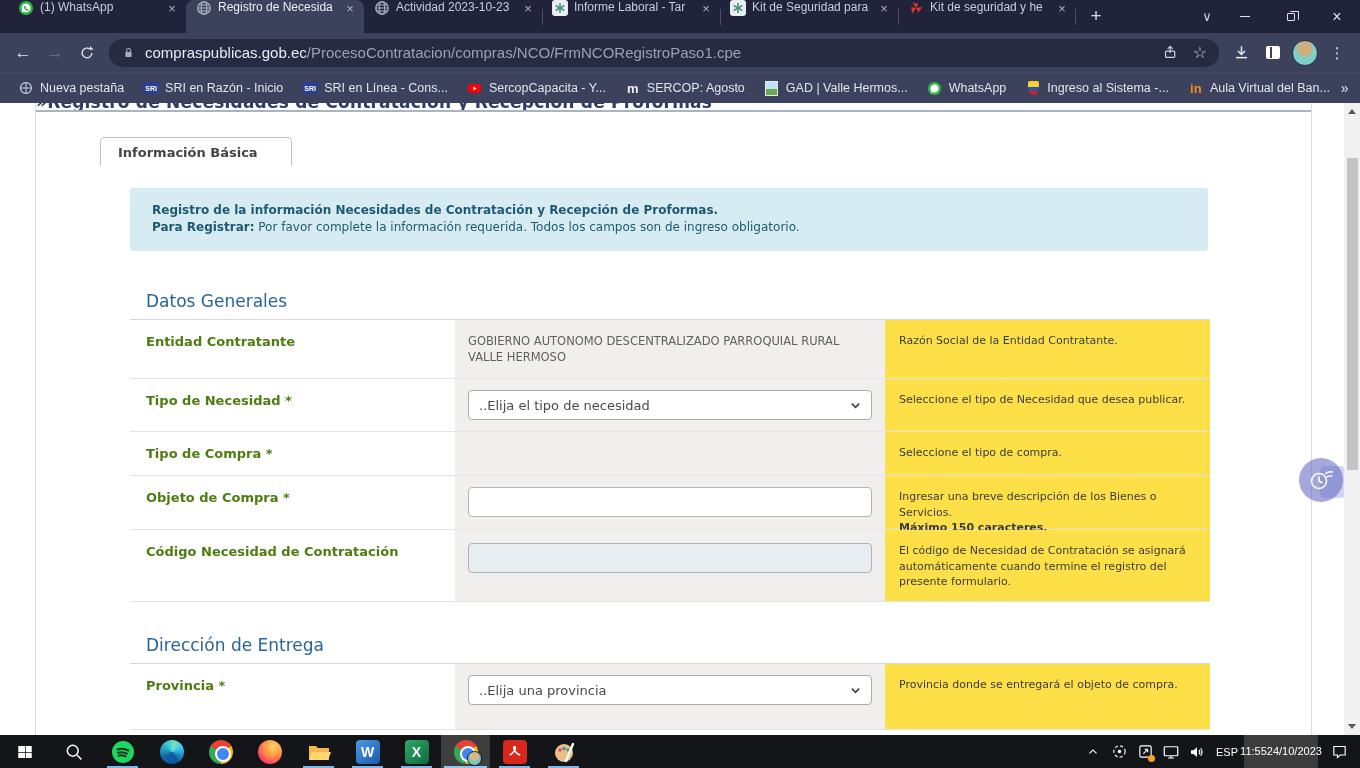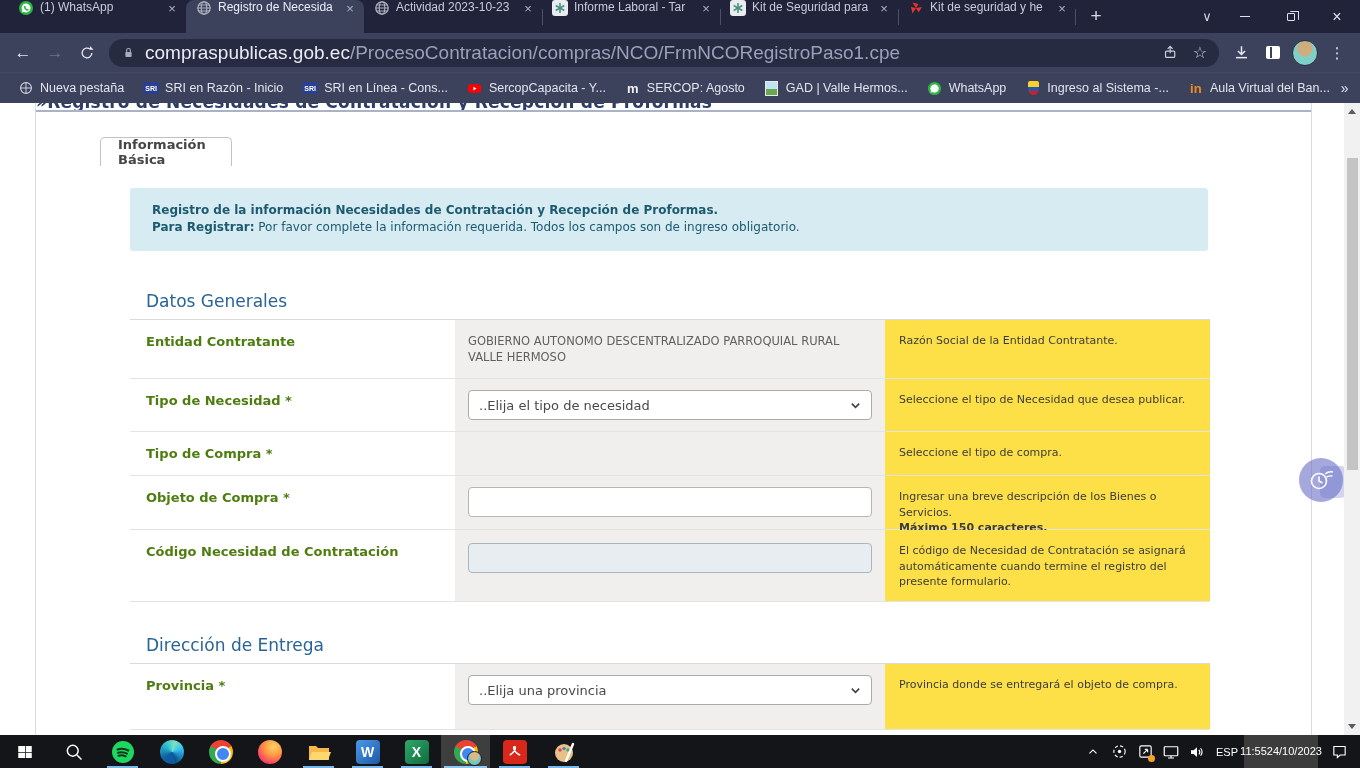--- a/index.html
+++ b/index.html
@@ -31,21 +31,21 @@
   .wc-close { font-size:16px; }
 
   
   .toolbar { position:absolute; top:33px; left:0; right:0; height:39px; background:#3c415c;
     display:flex; align-items:center; padding:0 7px; }
   .nav-btn { width:32px; height:32px; border-radius:50%; display:flex; align-items:center;
     justify-content:center; color:#e3e6f1; font-size:17px; flex:none; }
   .nav-btn.disabled { color:#6d7389; }
   .pill { flex:1; height:28px; background:#262b42; border-radius:14px; display:flex;
     align-items:center; padding:0 12px; margin:0 6px; min-width:0; }
-  .url { font-size:19px; color:#e8eaf4; margin-left:9px; white-space:nowrap; overflow:hidden; flex:1; }
+  .url { font-size:15px; color:#e8eaf4; margin-left:9px; white-space:nowrap; overflow:hidden; flex:1; }
   .url .path { color:#9aa0b8; }
   .pill-ic { color:#c9cee0; margin-left:14px; flex:none; display:flex; }
   .star-ic { font-size:16px; }
   .tb-ic { width:32px; height:32px; display:flex; align-items:center; justify-content:center;
     flex:none; color:#e8eaf4; }
   .sidepanel { width:14px; height:13px; background:#fff; border-radius:2px; position:relative; }
   .sidepanel::after{ content:""; position:absolute; left:4px; top:1px; width:1.5px; height:11px; background:#3c415c; }
   .avatar { width:26px; height:26px; border-radius:50%;
     background:radial-gradient(circle at 50% 32%, #cfae7e 0 36%, #7fcfc9 40%); border:1px solid #2c3048; }
   .kebab { font-size:15px; color:#dfe2ee; }
@@ -68,21 +68,21 @@
 
   
   .page { position:absolute; top:103px; left:0; width:1360px; height:632px; background:#fff;
     font-family:"DejaVu Sans",sans-serif; }
   .page-frame { position:absolute; left:35px; top:0; width:1277px; height:632px;
     border-left:1px solid #d8dbe0; border-right:1px solid #d8dbe0; }
   .clip-title { position:absolute; left:36px; top:0; width:1275px; height:9px; overflow:hidden;
     border-bottom:2px solid #aab3c5; }
   .clip-title span { display:block; transform:translateY(-11px); font-weight:bold; font-size:17px;
     color:#2c3d66; letter-spacing:.2px; white-space:nowrap; }
-  .uitab { position:absolute; left:100px; top:34px; width:132px; height:29px; background:#fff;
+  .uitab { position:absolute; left:100px; top:34px; width:192px; height:29px; background:#fff;
     border:1px solid #c2c2c2; border-bottom:none; border-radius:5px 5px 0 0; font-weight:bold;
     font-size:13px; color:#454545; display:flex; align-items:center; padding-left:17px; }
   .infobox { position:absolute; left:130px; top:85px; width:1078px; background:#d7ebf2;
     border-radius:3px; padding:14px 22px 15px; color:#1c5a70; font-size:12px; line-height:17px; }
   .infobox .b { font-weight:bold; }
   .sec-heading { position:absolute; font-size:17px; color:#2a6496; }
   .h1a { left:146px; top:188px; }
   .h2a { left:146px; top:532px; }
   .rule { position:absolute; left:130px; width:1080px; border-top:1px solid #dadada; }
   .rule1 { top:216px; } .rule2 { top:560px; }

